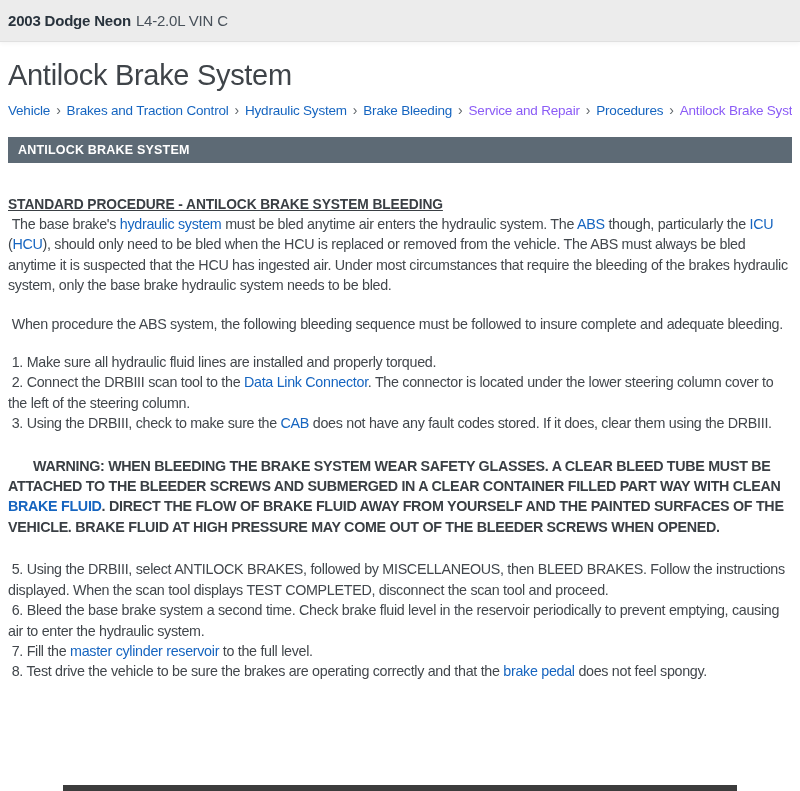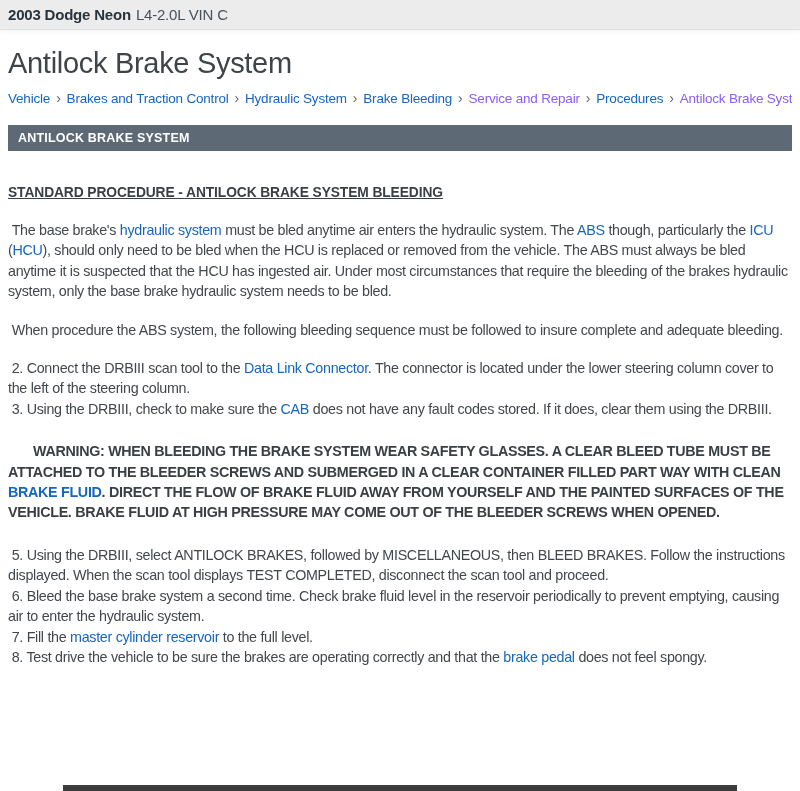--- a/index.html
+++ b/index.html
@@ -4,21 +4,21 @@
 <style>
   * { margin: 0; padding: 0; box-sizing: border-box; }
   html, body {
     width: 800px; height: 791px;
     background: #ffffff;
     font-family: "Liberation Sans", "DejaVu Sans", sans-serif;
     overflow: hidden;
     position: relative;
   }
   .top-header {
-    height: 30px;
+    height: 42px;
     background: #ececec;
     border-bottom: 1px solid #e0e0e0;
     display: flex;
     align-items: center;
     padding: 0 8px;
     box-shadow: 0 2px 4px rgba(0,0,0,0.04);
     text-align: right;
   }
   .vehicle-name { font-weight: bold; font-size: 15px; color: #29333d; letter-spacing: -0.2px; }
   .vehicle-engine { font-size: 15px; color: #48515a; margin-left: 5px; letter-spacing: -0.2px; }
@@ -54,21 +54,21 @@
     letter-spacing: 0.2px;
   }
   .article-heading {
     margin-top: 34px;
     font-size: 13.8px;
     font-weight: bold;
     color: #3a3f44;
     letter-spacing: -0.1px;
     text-decoration: underline;
   }
-  .article-blocks { margin-top: 20px; }
+  .article-blocks { margin-top: 2px; }
   .blk {
     font-size: 14.3px;
     line-height: 20.4px;
     color: #42474c;
     letter-spacing: -0.3px;
     white-space: pre-wrap;
   }
   .blk.p { margin-bottom: 18px; }
   .blk.step { margin: 0; }
   .blk.warning {
@@ -104,20 +104,21 @@
 
   <div class="section-bar">
     <span>ANTILOCK BRAKE SYSTEM</span>
   </div>
 
   <div class="article-heading">STANDARD PROCEDURE - ANTILOCK BRAKE SYSTEM BLEEDING</div>
 
   <div class="article-blocks">
       <div class="blk p"><span> The base brake's </span><a href="#" class="doclink">hydraulic system</a><span> must be bled anytime air enters the hydraulic system. The </span><a href="#" class="doclink">ABS</a><span> though, particularly the </span><a href="#" class="doclink">ICU</a><span> (</span><a href="#" class="doclink">HCU</a><span>), should only need to be bled when the HCU is replaced or removed from the vehicle. The ABS must always be bled anytime it is suspected that the HCU has ingested air. Under most circumstances that require the bleeding of the brakes hydraulic system, only the base brake hydraulic system needs to be bled.</span></div>
       <div class="blk p"><span> When procedure the ABS system, the following bleeding sequence must be followed to insure complete and adequate bleeding.</span></div>
+      <div class="blk step"><span> 1. Make sure all hydraulic fluid lines are installed and properly torqued.</span></div>
       <div class="blk step"><span> 2. Connect the DRBIII scan tool to the </span><a href="#" class="doclink">Data Link Connector</a><span>. The connector is located under the lower steering column cover to the left of the steering column.</span></div>
       <div class="blk step"><span> 3. Using the DRBIII, check to make sure the </span><a href="#" class="doclink">CAB</a><span> does not have any fault codes stored. If it does, clear them using the DRBIII.</span></div>
       <div class="blk warning"><span>WARNING: WHEN BLEEDING THE BRAKE SYSTEM WEAR SAFETY GLASSES. A CLEAR BLEED TUBE MUST BE ATTACHED TO THE BLEEDER SCREWS AND SUBMERGED IN A CLEAR CONTAINER FILLED PART WAY WITH CLEAN </span><a href="#" class="doclink">BRAKE FLUID</a><span>. DIRECT THE FLOW OF BRAKE FLUID AWAY FROM YOURSELF AND THE PAINTED SURFACES OF THE VEHICLE. BRAKE FLUID AT HIGH PRESSURE MAY COME OUT OF THE BLEEDER SCREWS WHEN OPENED.</span></div>
       <div class="blk step"><span> 5. Using the DRBIII, select ANTILOCK BRAKES, followed by MISCELLANEOUS, then BLEED BRAKES. Follow the instructions displayed. When the scan tool displays TEST COMPLETED, disconnect the scan tool and proceed.</span></div>
       <div class="blk step"><span> 6. Bleed the base brake system a second time. Check brake fluid level in the reservoir periodically to prevent emptying, causing air to enter the hydraulic system.</span></div>
       <div class="blk step"><span> 7. Fill the </span><a href="#" class="doclink">master cylinder reservoir</a><span> to the full level.</span></div>
       <div class="blk step"><span> 8. Test drive the vehicle to be sure the brakes are operating correctly and that the </span><a href="#" class="doclink">brake pedal</a><span> does not feel spongy.</span></div>
     </div>
 </div>
 

